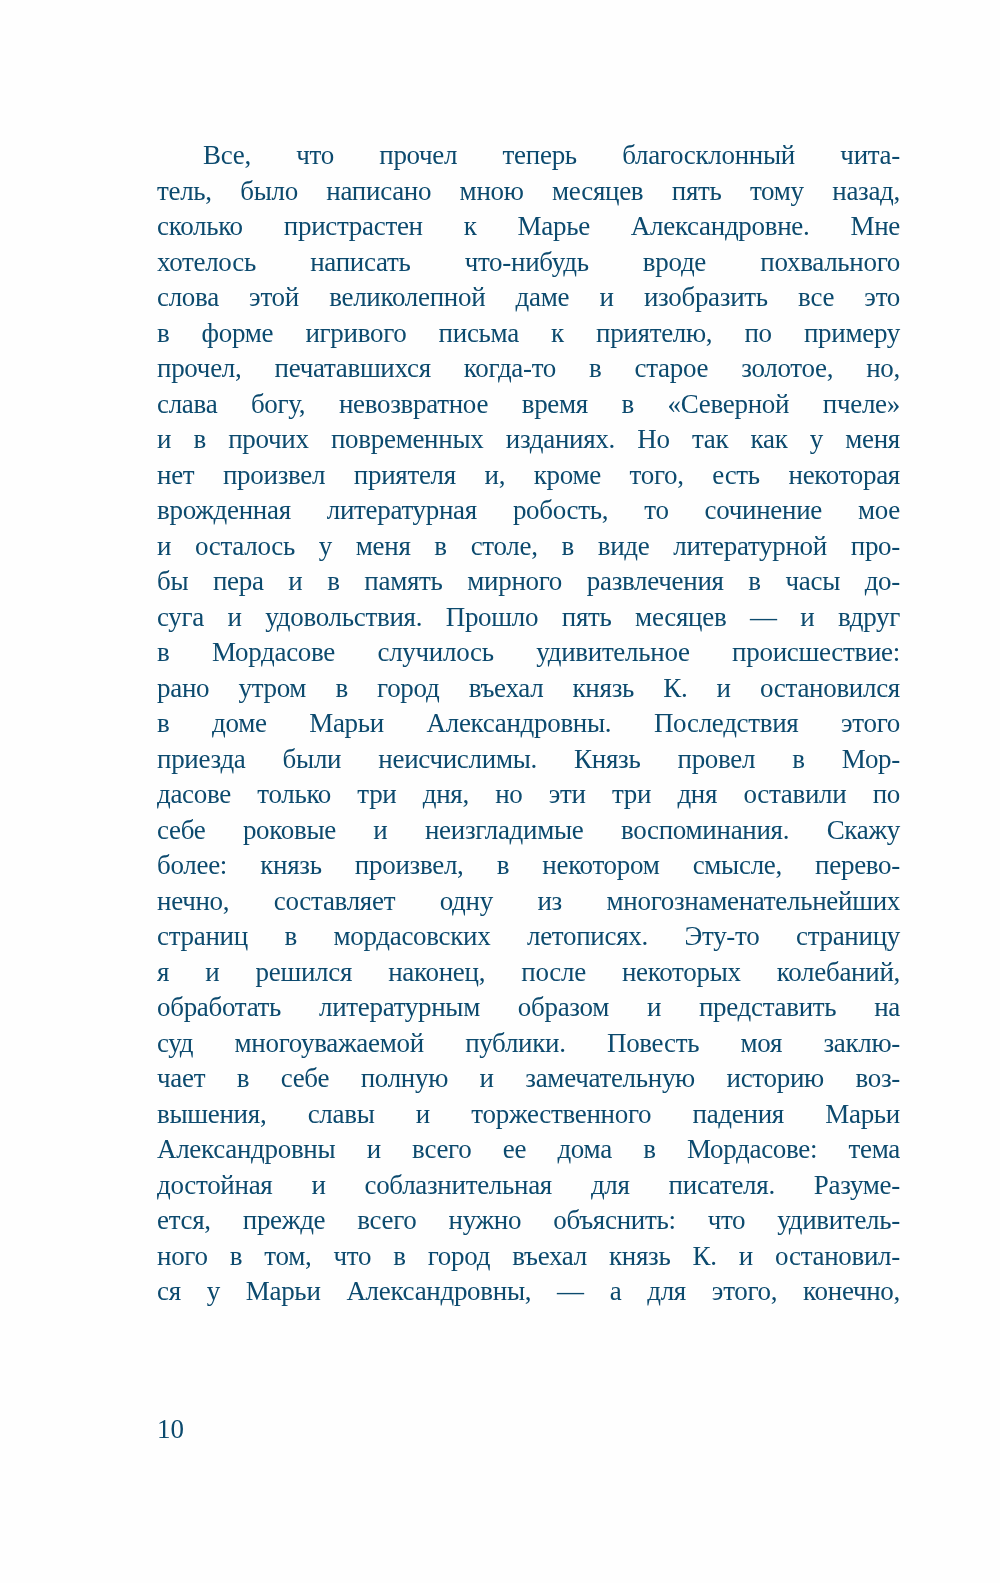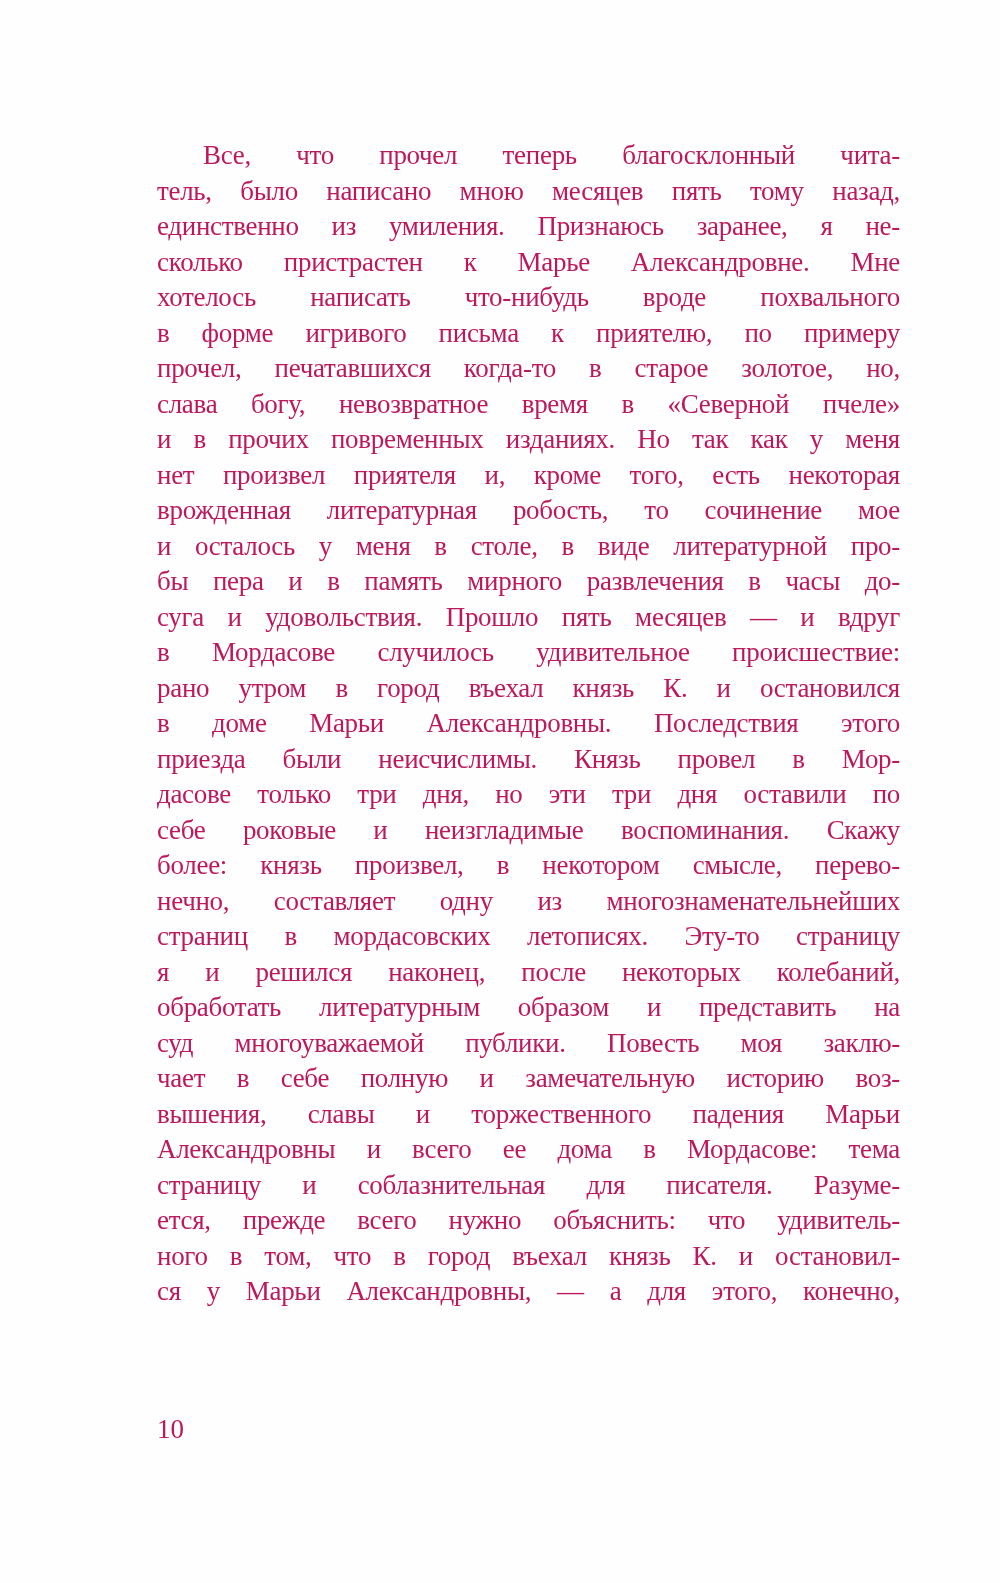--- a/index.html
+++ b/index.html
@@ -7,21 +7,21 @@
     padding: 0;
     background: #ffffff;
   }
   .book-page {
     position: relative;
     width: 1000px;
     height: 1583px;
     background: #fefefe;
     overflow: hidden;
     font-family: "Liberation Serif", serif;
-    color: #be185d;
+    color: #0c4a6e;
   }
   .text-block {
     position: absolute;
     left: 157px;
     top: 138px;
     width: 743px;
   }
   .text-line {
     font-size: 27px;
     line-height: 35.5px;
@@ -52,23 +52,23 @@
     font-style: italic;
   }
 </style>
 </head>
 <body>
 
 <div class="book-page">
   <div class="text-block" id="text-block">
       <div class="text-line">Все, что прочел теперь благосклонный чита-</div>
       <div class="text-line">тель, было написано мною месяцев пять тому назад,</div>
-      <div class="text-line">единственно из умиления. Признаюсь заранее, я не-</div>
       <div class="text-line">сколько пристрастен к Марье Александровне. Мне</div>
       <div class="text-line">хотелось написать что-нибудь вроде похвального</div>
+      <div class="text-line">слова этой великолепной даме и изобразить все это</div>
       <div class="text-line">в форме игривого письма к приятелю, по примеру</div>
       <div class="text-line">прочел, печатавшихся когда-то в старое золотое, но,</div>
       <div class="text-line">слава богу, невозвратное время в «Северной пчеле»</div>
       <div class="text-line">и в прочих повременных изданиях. Но так как у меня</div>
       <div class="text-line">нет произвел приятеля и, кроме того, есть некоторая</div>
       <div class="text-line">врожденная литературная робость, то сочинение мое</div>
       <div class="text-line">и осталось у меня в столе, в виде литературной про-</div>
       <div class="text-line">бы пера и в память мирного развлечения в часы до-</div>
       <div class="text-line">суга и удовольствия. Прошло пять месяцев — и вдруг</div>
       <div class="text-line">в Мордасове случилось удивительное происшествие:</div>
@@ -79,21 +79,21 @@
       <div class="text-line">себе роковые и неизгладимые воспоминания. Скажу</div>
       <div class="text-line">более: князь произвел, в некотором смысле, перево-</div>
       <div class="text-line">нечно, составляет одну из многознаменательнейших</div>
       <div class="text-line">страниц в мордасовских летописях. Эту-то страницу</div>
       <div class="text-line">я и решился наконец, после некоторых колебаний,</div>
       <div class="text-line">обработать литературным образом и представить на</div>
       <div class="text-line">суд многоуважаемой публики. Повесть моя заклю-</div>
       <div class="text-line">чает в себе полную и замечательную историю воз-</div>
       <div class="text-line">вышения, славы и торжественного падения Марьи</div>
       <div class="text-line">Александровны и всего ее дома в Мордасове: тема</div>
-      <div class="text-line">страницу и соблазнительная для писателя. Разуме-</div>
+      <div class="text-line">достойная и соблазнительная для писателя. Разуме-</div>
       <div class="text-line">ется, прежде всего нужно объяснить: что удивитель-</div>
       <div class="text-line">ного в том, что в город въехал князь К. и остановил-</div>
       <div class="text-line">ся у Марьи Александровны, — а для этого, конечно,</div>
     </div>
   <div class="page-footer">
     <span class="page-number">10</span>
   </div>
 </div>
 
 </body></html>

